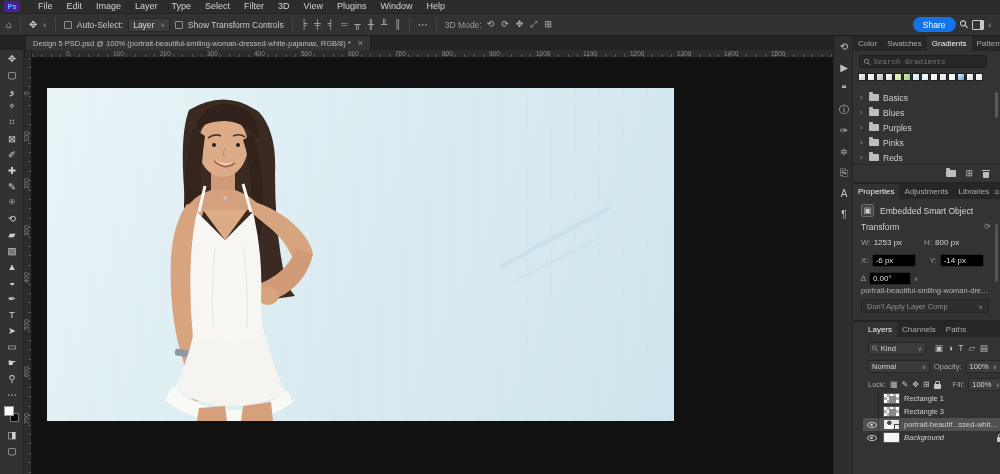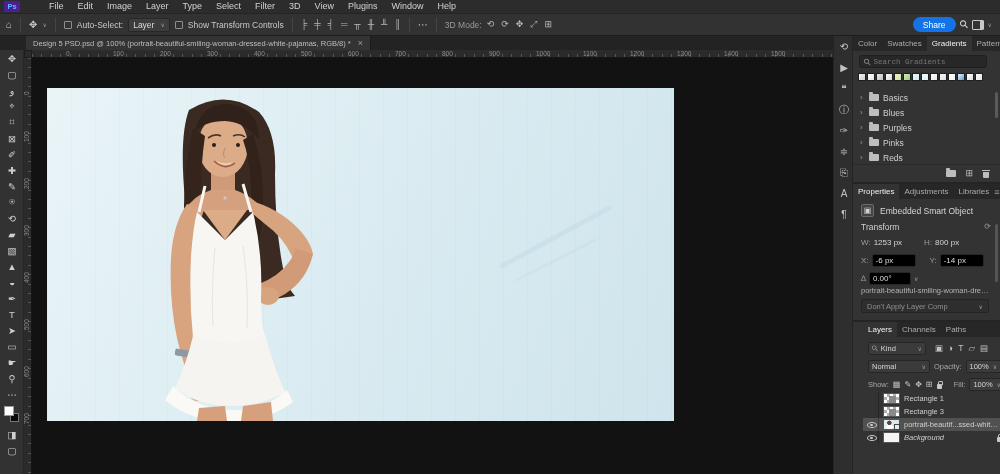--- a/index.html
+++ b/index.html
@@ -2,21 +2,21 @@
 <html><head>
 <meta charset="utf-8">
 <style>
   *{margin:0;padding:0;box-sizing:border-box;}
   html,body{background:#000;}
   #app{position:relative;width:1000px;height:474px;background:#323232;overflow:hidden;
        font-family:"Liberation Sans",sans-serif;color:#d8d8d8;-webkit-font-smoothing:antialiased;}
   
   #menubar{position:absolute;left:0;top:0;width:1000px;height:14px;background:#2c2c2c;
            display:flex;align-items:center;border-bottom:1px solid #242424;}
-  #ps-logo{width:16px;height:11px;margin:0 22px 0 4px;background:#4c1d95;color:#5cb8ff;
+  #ps-logo{width:16px;height:11px;margin:0 11px 0 4px;background:#4c1d95;color:#5cb8ff;
            font-size:7.5px;font-weight:bold;display:flex;align-items:center;justify-content:center;border-radius:1px;}
   .menu-item{font-size:9px;color:#d2d2d2;padding:0 7px;line-height:13px;cursor:default;}
   
   #optionsbar{position:absolute;left:0;top:14px;width:1000px;height:22px;background:#323232;
               border-bottom:1px solid #1d1d1d;display:flex;align-items:center;font-size:8.5px;}
   .obar-left{display:flex;align-items:center;gap:5px;padding-left:6px;flex:1;}
   .sep{width:1px;height:14px;background:#444;margin:0 3px;}
   .glyph{color:#c9c9c9;font-size:10px;line-height:1;}
   .glyph.small{font-size:8px;color:#9a9a9a;}
   .cb{width:8px;height:8px;border:1px solid #8f8f8f;border-radius:1px;display:inline-block;}
@@ -494,21 +494,21 @@
           <span>Normal</span>
           <span class="chev" style="margin-left:auto;">∨</span>
         </span>
         <span class="tinylabel">Opacity:</span>
         <span class="mini-select">
           <span>100%</span>
           <span class="chev">∨</span>
         </span>
       </div>
       <div class="lrow" style="top:56px;">
-        <span class="tinylabel">Show:</span>
+        <span class="tinylabel">Lock:</span>
         <span id="lock-icons">
             <span class="glyph">▦</span>
             <span class="glyph">✎</span>
             <span class="glyph">✥</span>
             <span class="glyph">⊞</span>
           </span>
         <span class="lock"></span>
         <span class="tinylabel" style="margin-left:8px;">Fill:</span>
         <span class="mini-select">
           <span>100%</span>

